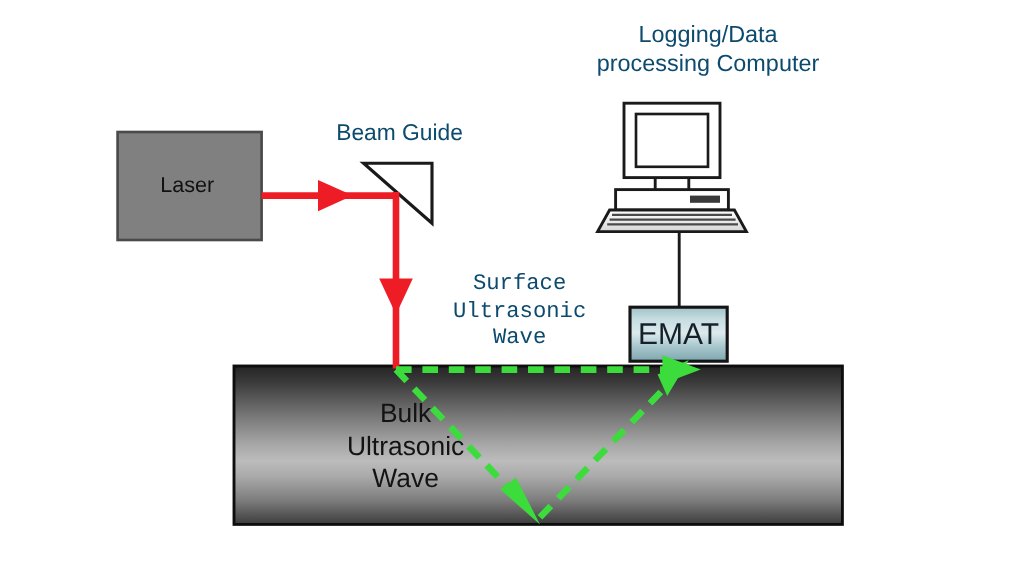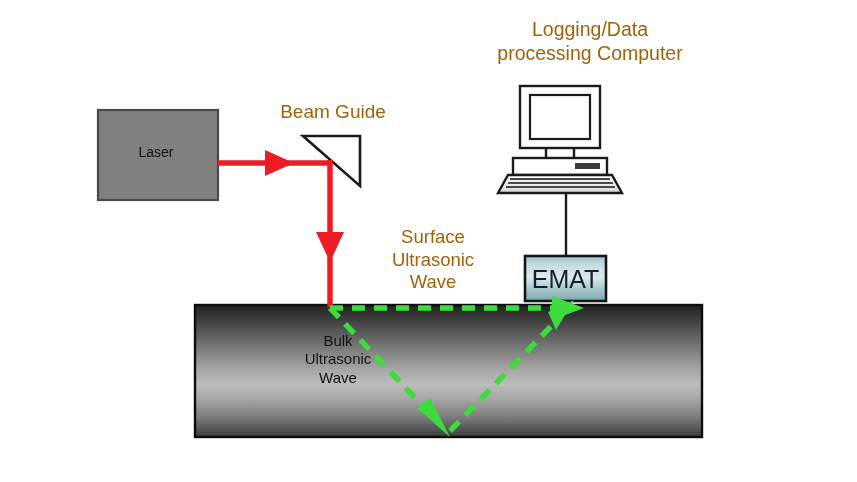--- a/index.html
+++ b/index.html
@@ -19,21 +19,21 @@
   }
   .svg-layer {
     position: absolute;
     left: 0;
     top: 0;
     width: 857px;
     height: 482px;
   }
   .lbl {
     position: absolute;
-    color: #a16207;
+    color: #0c4a6e;
     font-family: "Liberation Sans", sans-serif;
     text-align: center;
     white-space: pre;
     line-height: 1.22;
     user-select: none;
   }
   #title-computer {
     left: 455px;
     top: 18px;
     width: 270px;
@@ -43,34 +43,35 @@
     left: 248px;
     top: 100px;
     width: 170px;
     font-size: 19px;
     text-align: center;
   }
   #label-laser {
     left: 98px;
     top: 144px;
     width: 116px;
-    font-size: 14px;
+    font-size: 18px;
     color: #111111;
   }
   #label-surface-wave {
     left: 372px;
     top: 226px;
     width: 122px;
     font-size: 18.5px;
+    font-family: Liberation Mono, monospace;
   }
   #label-bulk-wave {
     left: 277px;
     top: 332px;
     width: 122px;
-    font-size: 15px;
+    font-size: 22px;
     color: #131313;
   }
   #label-emat {
     left: 525px;
     top: 264px;
     width: 81px;
     font-size: 25px;
     color: #15202a;
   }
 </style>

